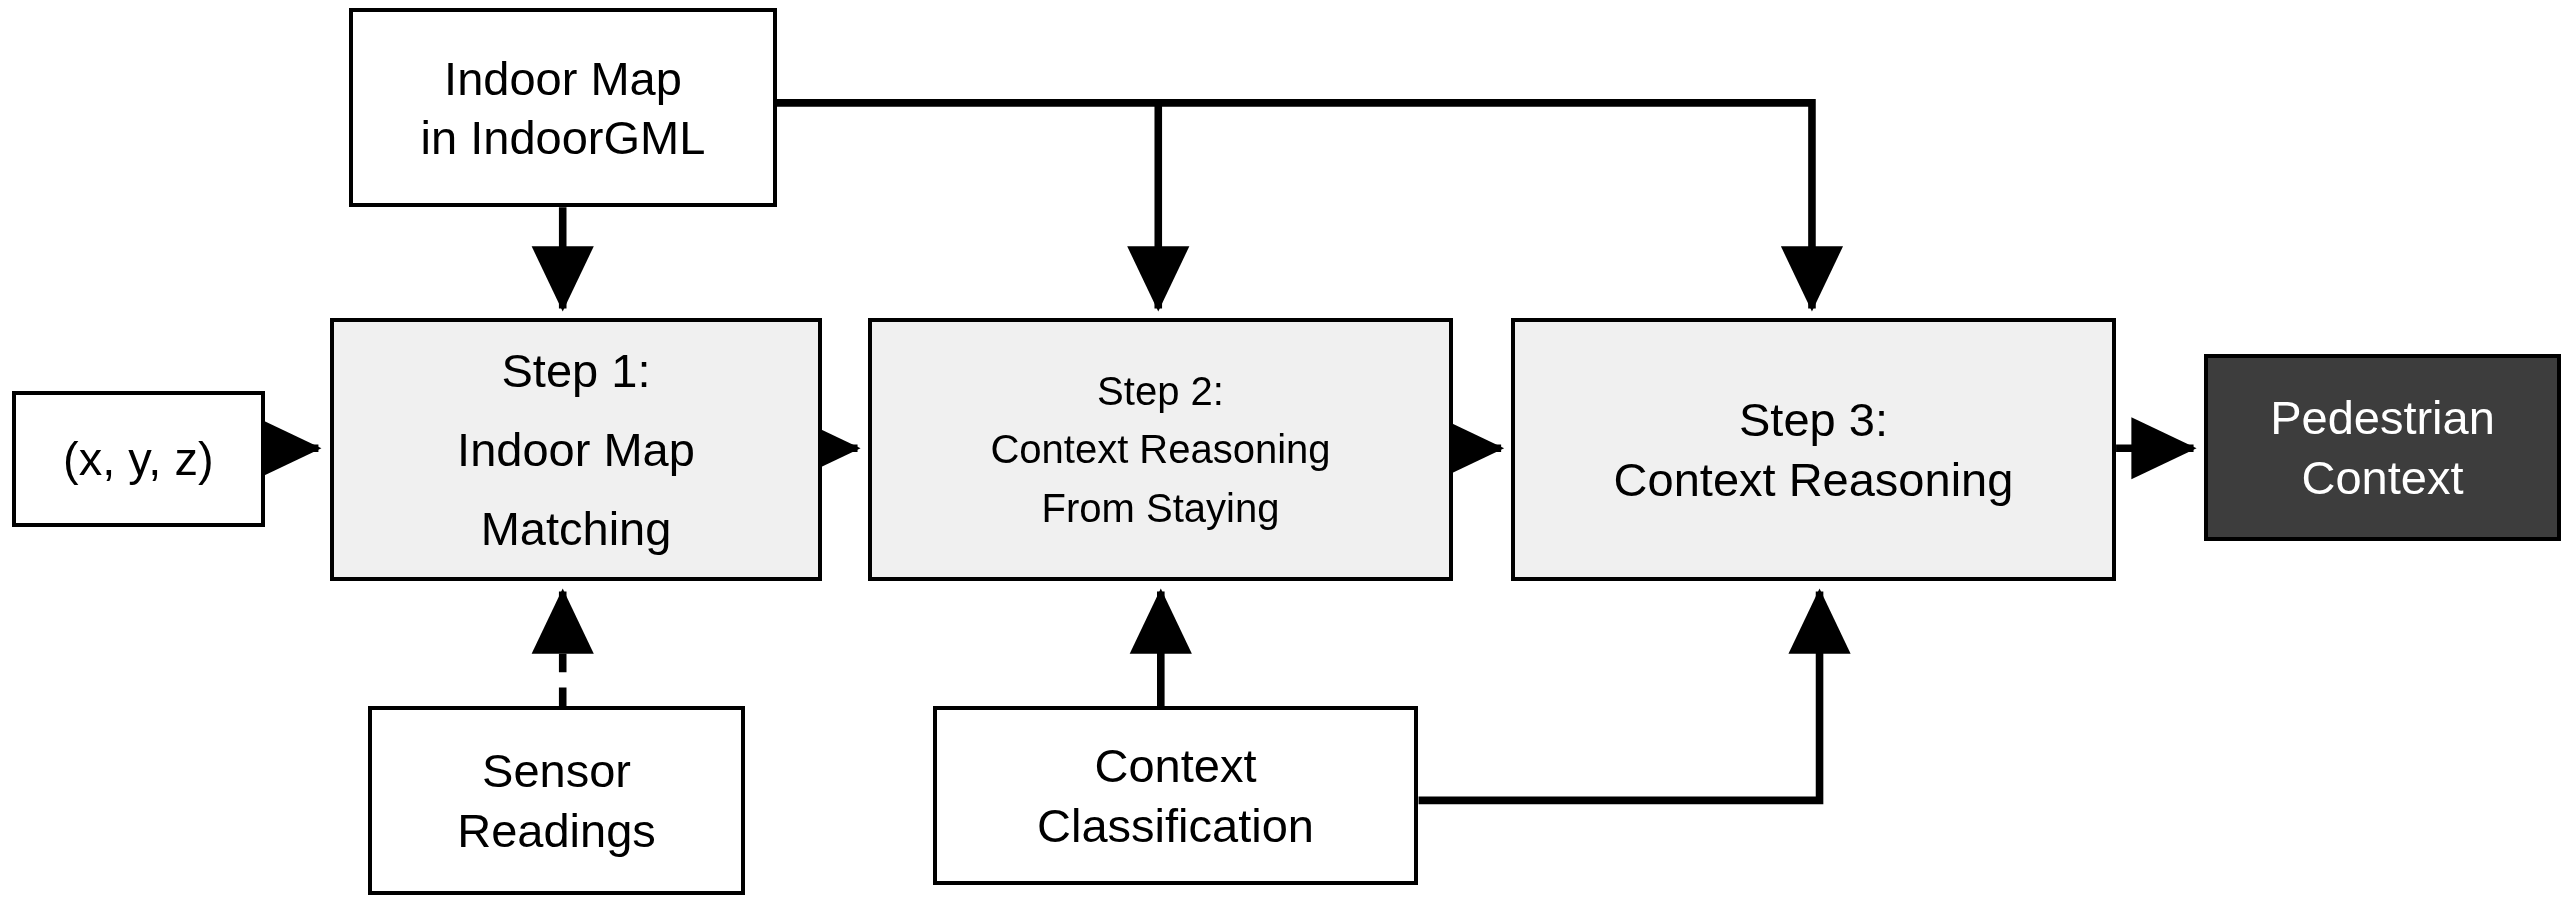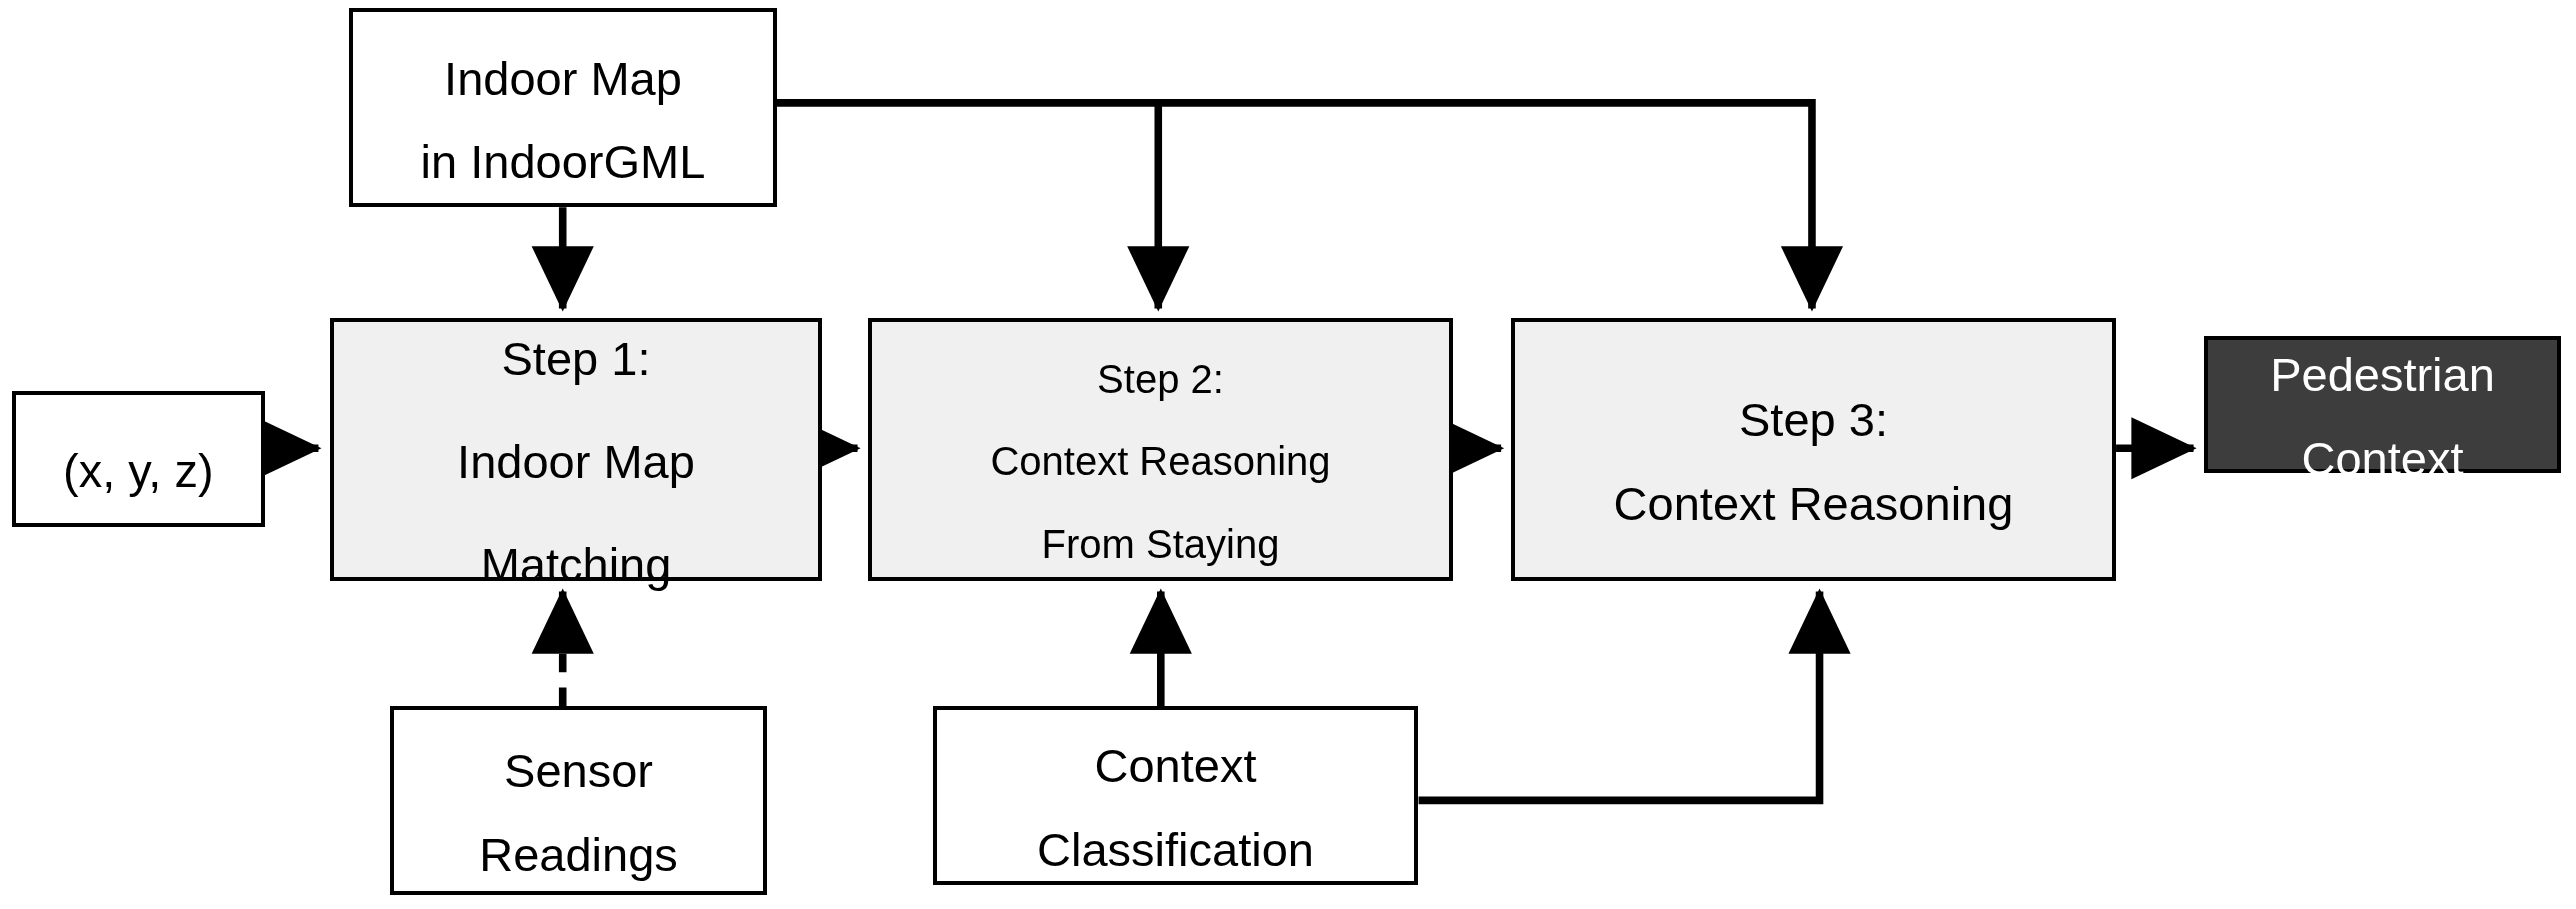--- a/index.html
+++ b/index.html
@@ -36,42 +36,41 @@
     justify-content: center;
     text-align: center;
     line-height: 1.26;
     color: #000000;
     background: #ffffff;
     font-family: "Liberation Sans", sans-serif;
   }
   .node .line {
     display: block;
     white-space: nowrap;
-    margin-top: 24px;
   }
   .node-process {
     background: #f0f0f0;
   }
   .node-terminal {
     background: #3d3d3d;
     border-color: #000000;
     color: #ffffff;
   }
   .node-io {
     background: #ffffff;
   }
 
   
   #node-indoor-map   { left: 349px;  top: 8.4px;  width: 428px;  height: 199px; font-size: 47px; }
   #node-coords       { left: 11.8px;   top: 391px; width: 253px;  height: 136px; font-size: 47px; }
   #node-step1        { left: 330px;  top: 318px; width: 492px;  height: 263px; font-size: 47px; gap: 20px; }
   #node-step2        { left: 868px; top: 318px; width: 585px;  height: 263px; font-size: 40px; gap: 8px; }
   #node-step3        { left: 1511px; top: 318px; width: 605px;  height: 263px; font-size: 47px; }
-  #node-pedestrian   { left: 2204px; top: 336px; width: 357px;  height: 137px; font-size: 47px; }
-  #node-sensor       { left: 390px;  top: 706px; width: 377px;  height: 189px; font-size: 47px; }
+  #node-pedestrian   { left: 2204px; top: 354px; width: 357px;  height: 187px; font-size: 47px; }
+  #node-sensor       { left: 368px;  top: 706px; width: 377px;  height: 189px; font-size: 47px; }
   #node-context-cls  { left: 933px; top: 706px; width: 485px;  height: 179px; font-size: 47px; }
 </style>
 </head>
 <body>
 
 <div id="canvas">
 
   <svg class="edges" viewBox="0 0 3058 1080" width="2576" height="910" xmlns="http://www.w3.org/2000/svg">
     <defs>
       <marker id="arrowhead" markerWidth="9" markerHeight="9" refX="8.2" refY="4.5" orient="auto" markerUnits="strokeWidth">

